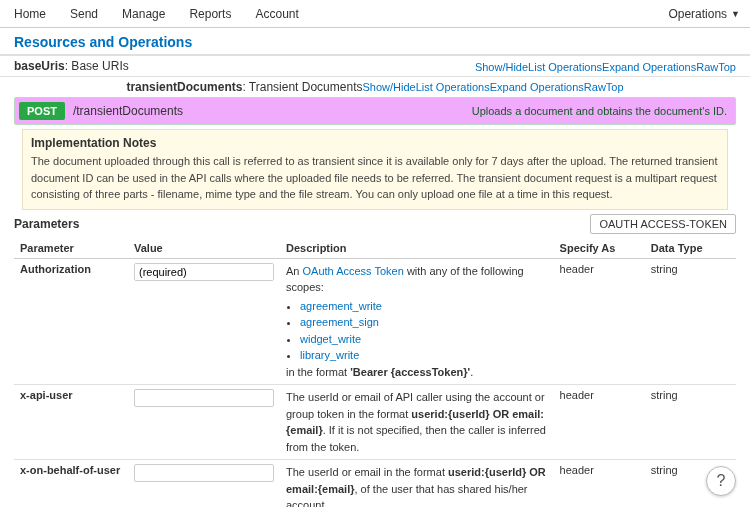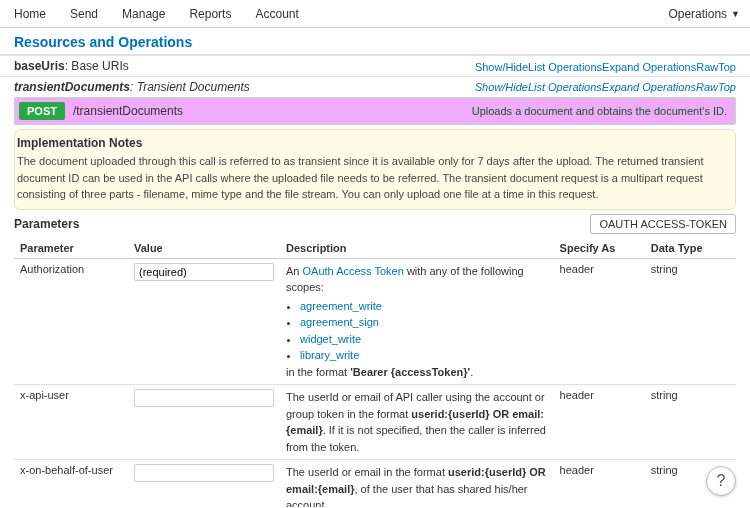--- a/index.html
+++ b/index.html
@@ -45,24 +45,23 @@
       padding: 3px 14px;
       border-top: 1px solid #e0e0e0;
     }
     .section-actions { display: flex; font-size: 11px; color: #0070c0; }
     .section-action { cursor: pointer; }
 
     
     .transient-row {
       display: flex;
       align-items: center;
-      justify-content: space-between;
+      justify-content: center;
       padding: 3px 14px;
       border-top: 1px solid #e0e0e0;
-      font-style: italic;
     }
     .transient-label { font-size: 12px; }
     .transient-label strong { font-weight: bold; color: #333; }
 
     
     .post-bar {
       margin: 0 14px 4px 14px;
       display: flex;
       align-items: center;
       background: #f0abfc;
@@ -77,25 +76,25 @@
       font-weight: bold;
       padding: 3px 8px;
       margin: 3px 8px 3px 4px;
       border-radius: 2px;
     }
     .post-path { font-size: 12px; color: #333; flex: 1; }
     .post-desc { font-size: 11px; color: #155724; margin-right: 8px; }
 
     
     .impl-notes {
-      margin: 4px 14px;
-      padding: 6px 2px;
+      margin: 4px 22px;
+      padding: 6px 8px;
       background: #fffbe6;
       border: 1px solid #e8e0c0;
-      border-radius: 6px;
+      border-radius: 0;
     }
     .impl-notes-title { font-size: 12px; font-weight: bold; color: #333; margin-bottom: 3px; }
     .impl-notes-text { font-size: 11px; color: #444; line-height: 1.5; }
 
     
     .params-section { margin: 4px 14px 0 14px; }
     .params-header-row {
       display: flex;
       justify-content: space-between;
       align-items: center;
@@ -118,21 +117,21 @@
     .params-table thead th {
       text-align: left;
       padding: 4px 6px;
       font-weight: bold;
       font-size: 11px;
       color: #333;
       border-bottom: 1px solid #ccc;
     }
     .params-table tbody tr { border-bottom: 1px solid #e0e0e0; }
     .params-table tbody td { padding: 4px 6px; vertical-align: top; }
-    .col-param { width: 15%; font-weight: normal; }
+    .col-param { width: 15%; font-weight: bold; }
     .col-value { width: 20%; }
     .col-desc { width: 36%; }
     .col-specify { width: 12%; }
     .col-type { width: 12%; }
 
     .value-input {
       width: 100%;
       border: 1px solid #ccc;
       border-radius: 2px;
       padding: 2px 4px;

